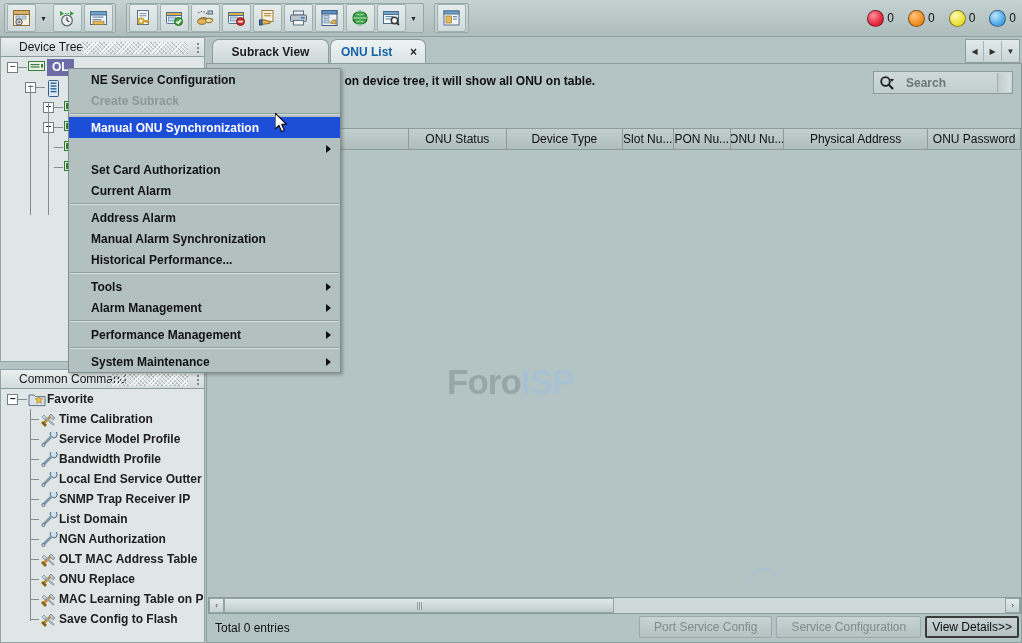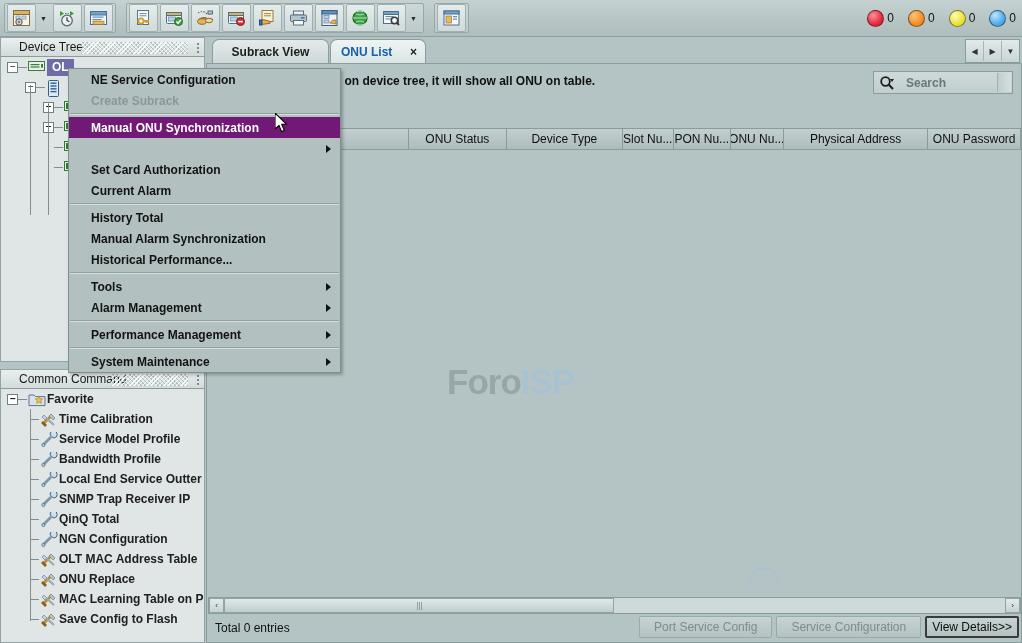--- a/index.html
+++ b/index.html
@@ -248,21 +248,21 @@
     background: #b2c0c0; border: 1px solid #7e8f8f;
     box-shadow: 2px 2px 3px rgba(0,0,0,0.25);
     box-sizing: border-box; z-index: 50;
   }
   .mi {
     height: 21px; display: flex; align-items: center; position: relative;
     padding-left: 22px; font-size: 12px; font-weight: bold; color: #121212;
     white-space: nowrap;
   }
   .mi.disabled { color: #8a9898; }
-  .mi.hl { background: #701a75; color: #fff; text-align: right; }
+  .mi.hl { background: #1d4ed8; color: #fff; text-align: right; }
   .mi .arrow {
     position: absolute; right: 9px; top: 50%; transform: translateY(-50%);
     width: 0; height: 0; border-left: 5px solid #111;
     border-top: 4px solid transparent; border-bottom: 4px solid transparent;
   }
   .msep { height: 1px; background: #8fa0a0; margin: 2px 1px; border-bottom: 1px solid #d6dede; }
 
   .cursor-arrow { position: absolute; left: 275px; top: 113px; z-index: 60; }
 </style>
 </head>
@@ -607,33 +607,33 @@
 
           <div class="crow" style="padding-left:29px;">
             <span class="tline"></span>
             <span class="ic">
               <svg width="18" height="16" viewBox="0 0 18 16">
                 <path d="M3 13 L11 5" stroke="#7e95a8" stroke-width="2.6"></path>
                 <path d="M10 2 a3.6 3.6 0 1 1 4 4 l-2.6 -1.4 z" fill="#cfe0ee" stroke="#47647e"></path>
                 <circle cx="3.4" cy="13" r="1.6" fill="#b9cadb" stroke="#47647e" stroke-width=".7"></circle>
               </svg>
             </span>
-            <span>QinQ Total</span>
+            <span>List Domain</span>
           </div>
 
           <div class="crow" style="padding-left:29px;">
             <span class="tline"></span>
             <span class="ic">
               <svg width="18" height="16" viewBox="0 0 18 16">
                 <path d="M3 13 L11 5" stroke="#7e95a8" stroke-width="2.6"></path>
                 <path d="M10 2 a3.6 3.6 0 1 1 4 4 l-2.6 -1.4 z" fill="#cfe0ee" stroke="#47647e"></path>
                 <circle cx="3.4" cy="13" r="1.6" fill="#b9cadb" stroke="#47647e" stroke-width=".7"></circle>
               </svg>
             </span>
-            <span>NGN Configuration</span>
+            <span>NGN Authorization</span>
           </div>
 
           <div class="crow" style="padding-left:29px;">
             <span class="tline"></span>
             <span class="ic">
               <svg width="18" height="16" viewBox="0 0 18 16">
                 <path d="M3 12 L12 3" stroke="#c08a2e" stroke-width="2.6"></path>
                 <path d="M11 2 l4 4 l-2 2 l-4 -4 z" fill="#b8c4cc" stroke="#5d7486" stroke-width=".6"></path>
                 <path d="M2 10 l4 4" stroke="#8a5f18" stroke-width="2.6"></path>
                 <path d="M4 3 l3 3 l-2 2 l-3 -3 z" fill="#c9d4db" stroke="#5d7486" stroke-width=".6"></path>
@@ -779,21 +779,21 @@
       <span class="arrow"></span>
     </div>
     <div class="mi">
       <span>Set Card Authorization</span>
     </div>
     <div class="mi">
       <span>Current Alarm</span>
     </div>
     <div class="msep"></div>
     <div class="mi">
-      <span>History Total</span>
+      <span>Address Alarm</span>
     </div>
     <div class="mi">
       <span>Manual Alarm Synchronization</span>
     </div>
     <div class="mi">
       <span>Historical Performance...</span>
     </div>
     <div class="msep"></div>
     <div class="mi">
       <span>Tools</span>

